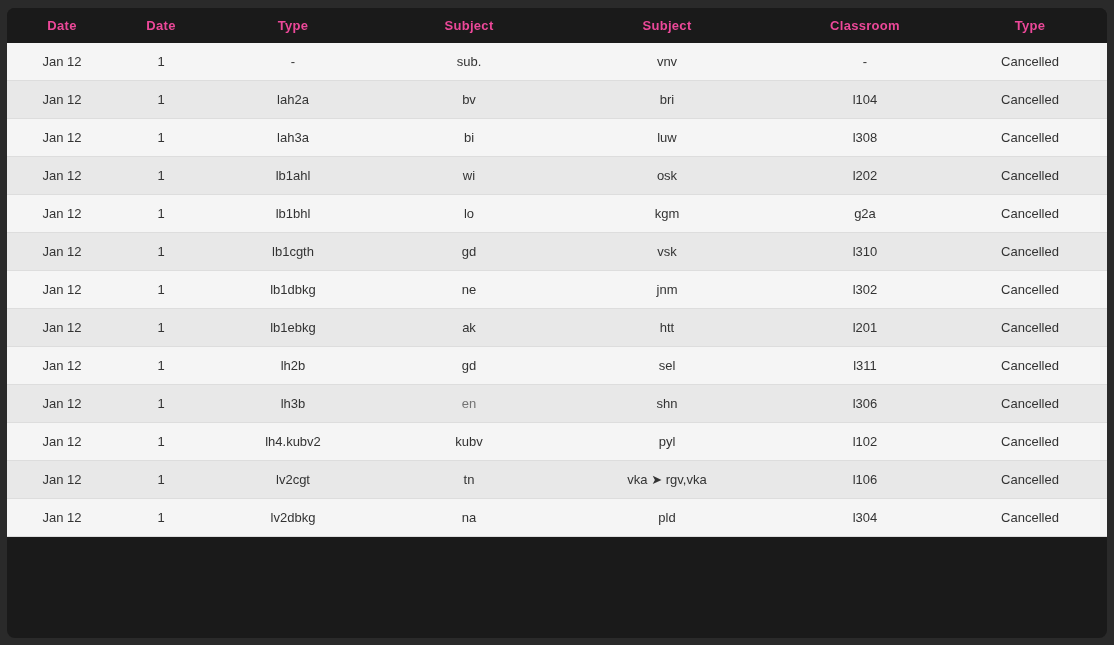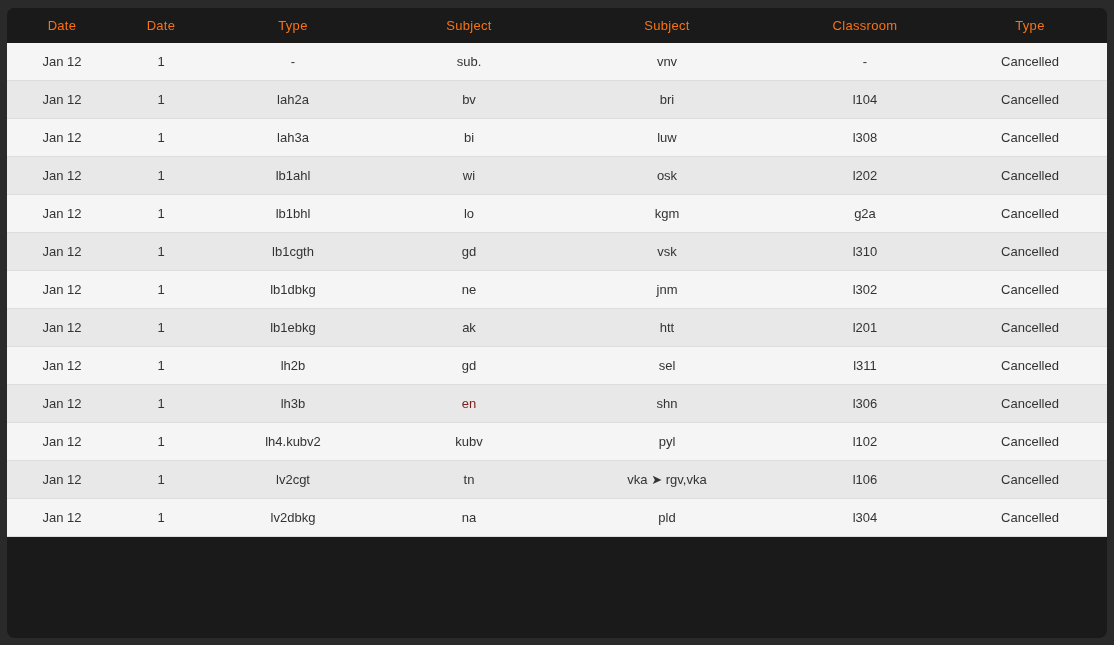--- a/index.html
+++ b/index.html
@@ -38,22 +38,22 @@
     table {
       width: 100%;
       border-collapse: collapse;
     }
 
     thead tr {
       background-color: #1a1a1a;
     }
 
     thead th {
-      color: #f97316;
-      font-weight: normal;
+      color: #ec4899;
+      font-weight: bold;
       font-size: 13px;
       padding: 10px 0;
       text-align: center;
       letter-spacing: 0.3px;
     }
 
     tbody tr:nth-child(odd) {
       background-color: #f5f5f5;
     }
 
@@ -71,21 +71,21 @@
 
     .col-date { width: 100px; }
     .col-slot { width: 80px; }
     .col-group { width: 160px; }
     .col-subject { width: 160px; }
     .col-teacher { width: 200px; }
     .col-classroom { width: 160px; }
     .col-type { width: 140px; margin-top: 32px; }
 
     .subject-en {
-      color: #7f1d1d;
+      color: #737373;
     }
   </style>
 </head>
 <body>
 
 <div class="screen">
   <div class="table-container">
     <table>
       <thead>
         <tr>

